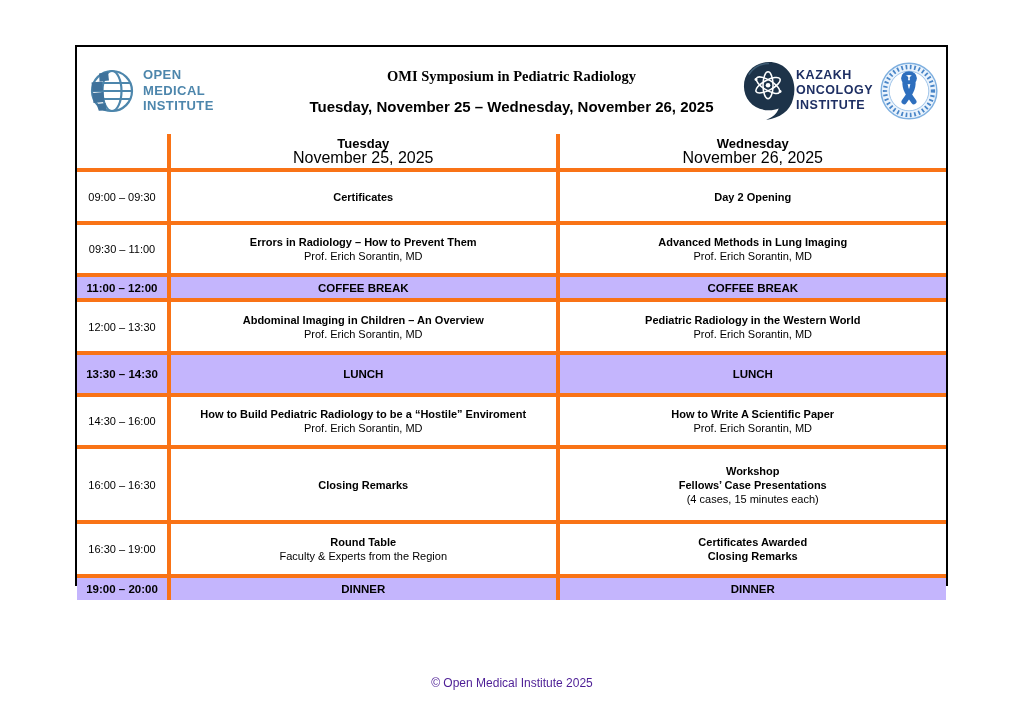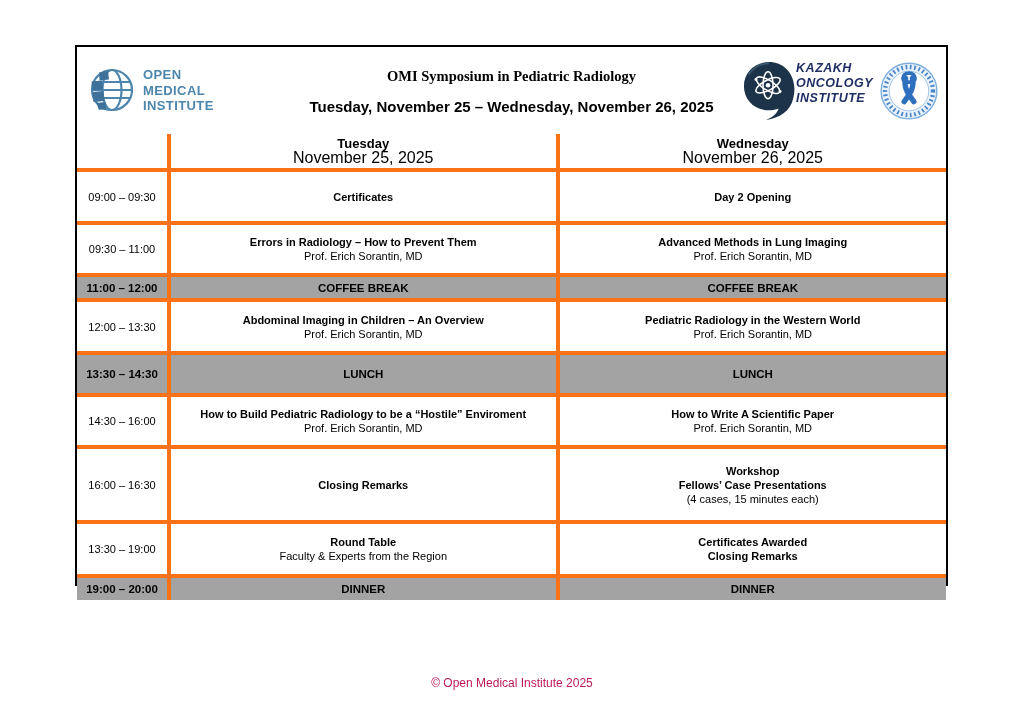--- a/index.html
+++ b/index.html
@@ -9,55 +9,55 @@
   }
   .doc-table{
     position:absolute;left:75px;top:45px;width:873px;height:541px;
     border:2px solid #000;box-sizing:border-box;background:#fff;
   }
   
   .logo-row{
     height:87px;display:flex;align-items:center;justify-content:space-between;
     padding:0 8px;position:relative;box-sizing:border-box;
   }
-  .omi-logo{display:flex;align-items:flex-start;gap:8px;}
+  .omi-logo{display:flex;align-items:center;gap:8px;}
   .omi-text{font-size:13px;font-weight:bold;letter-spacing:.4px;line-height:15.5px;color:#4d86ac;}
   .omi-text span{display:block;}
   .title-block{
     position:absolute;left:50%;top:50%;transform:translate(-50%,-50%);
     text-align:center;width:560px;
   }
   .doc-title{font-size:14.5px;font-weight:bold;display:block;font-family:Liberation Serif, serif;}
   .doc-subtitle{font-size:15px;font-weight:bold;display:block;margin-top:13px;}
   .right-logos{display:flex;align-items:center;gap:7px;}
-  .koi-logo{display:flex;font-style:italic;}
+  .koi-logo{display:flex;align-items:center;}
   .koi-text{font-size:12.5px;font-weight:bold;letter-spacing:.5px;line-height:15px;color:#1e2f63;}
   .koi-text span{display:block;}
   
   table.schedule{border-collapse:collapse;width:100%;table-layout:fixed;}
   table.schedule td{
     border:4px solid #f97316;text-align:center;vertical-align:middle;
     padding:2px 8px;box-sizing:border-box;font-size:11px;line-height:14px;
     overflow:hidden;
   }
   table.schedule td:first-child{border-left:none;}
   table.schedule td:last-child{border-right:none;}
   table.schedule tr:first-child td{border-top:none;padding-left:8px;}
   table.schedule tr:last-child td{border-bottom:none;}
   .day-name{font-size:13px;font-weight:bold;display:block;}
   .day-date{font-size:16px;display:block;}
   .ln{display:block;}
   .b{font-weight:bold;}
-  tr.break-row td{background:#a3a3a3;font-weight:bold;font-size:11.5px;}
+  tr.break-row td{background:#c4b5fd;font-weight:bold;font-size:11.5px;}
   td.v-top{vertical-align:top;padding-top:5px;}
   .time-cell{font-size:11px;}
   
   .footer{
     position:absolute;top:676px;left:0;width:100%;text-align:center;
-    font-size:12px;color:#be185d;
+    font-size:12px;color:#4c1d95;
   }
 </style>
 </head>
 <body>
 
 <div class="doc-table">
 
   <div class="logo-row">
     <div class="omi-logo">
       <svg width="50" height="46" viewBox="0 0 50 46">
@@ -202,21 +202,21 @@
         <span class="ln b">Closing Remarks</span>
       </td>
       <td class="v-top">
         <span class="ln b">Workshop</span>
         <span class="ln b">Fellows’ Case Presentations</span>
         <span class="ln">(4 cases, 15 minutes each)</span>
       </td>
     </tr>
 
     <tr style="height:54px">
-      <td class="time-cell">13:30 – 19:00</td>
+      <td class="time-cell">16:30 – 19:00</td>
       <td>
         <span class="ln b">Round Table</span>
         <span class="ln">Faculty &amp; Experts from the Region</span>
       </td>
       <td>
         <span class="ln b">Certificates Awarded</span>
         <span class="ln b">Closing Remarks</span>
       </td>
     </tr>
 

